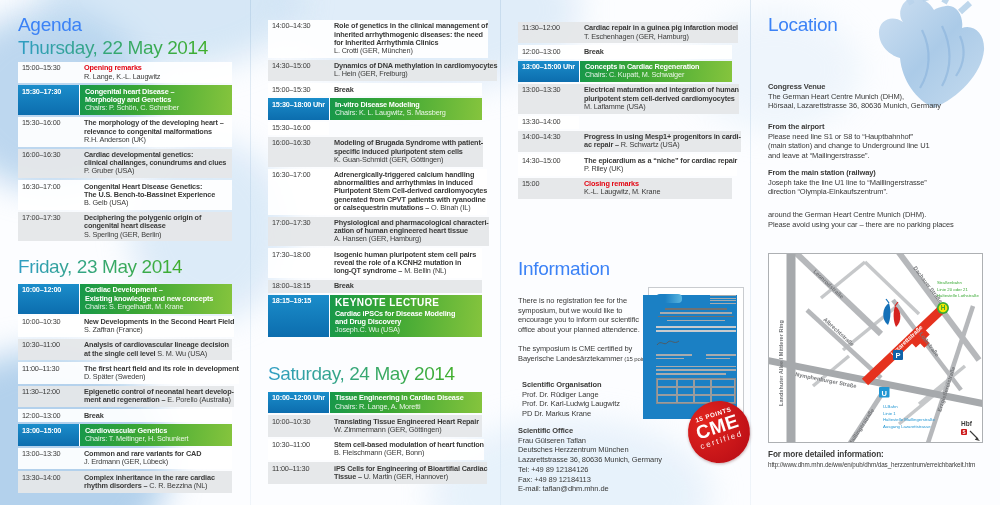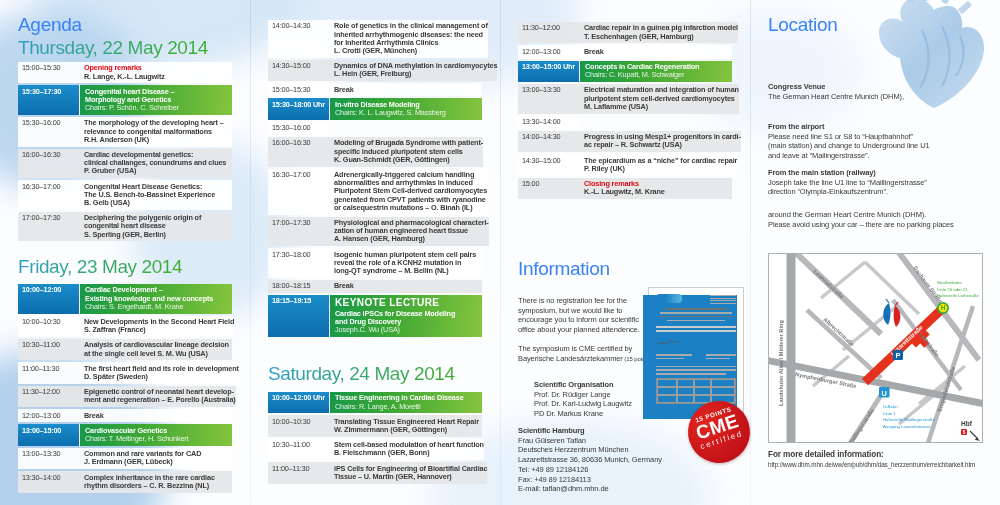--- a/index.html
+++ b/index.html
@@ -30,21 +30,21 @@
   .row{display:flex;margin-bottom:2px;font-size:7.3px;line-height:8.2px;letter-spacing:-.15px}
   .time{flex:0 0 57px;padding:2.4px 0 2.6px 4px;letter-spacing:-.2px}
   .cell{flex:1;padding:2.4px 0 2.6px 5px;overflow:visible}
   .plain>.time,.plain>.cell{background:rgba(255,255,255,.92)}
   .shade>.time,.shade>.cell{background:rgba(229,231,233,.95)}
   .session>.time{background:linear-gradient(180deg,#1b8dca,#0c6dae);color:#fff;font-weight:bold}
   .session>.cell{background:linear-gradient(95deg,#17984a 0%,#3aa634 38%,#85c43d 100%);
                  color:#fff;border-left:1.4px solid #fff}
   .ln{white-space:nowrap}
   .sg-b{font-weight:bold}
-  .sg-r{font-weight:bold}
+  .sg-r{font-weight:normal}
   .sg-rb{font-weight:bold;color:#e30613}
   .sg-c{font-weight:normal;color:rgba(255,255,255,.88)}
   .sg-k{font-weight:bold;font-size:10px;letter-spacing:.4px}
   .ln.s-k{line-height:11.4px}
 
   .blk{position:absolute;font-size:7.5px;line-height:9.7px;letter-spacing:-.1px}
   .blk .bh{font-weight:bold}
   .small-note{font-size:6px}
   .url{font-size:6.3px;letter-spacing:-.1px}
 
@@ -407,28 +407,28 @@
   <div class="blk" style="left:0;top:296px;width:140px">
     <div>There is no registration fee for the</div>
     <div>symposium, but we would like to</div>
     <div>encourage you to inform our scientific</div>
     <div>office about your planned attendence.</div>
   </div>
   <div class="blk" style="left:0;top:344px;width:140px">
     <div>The symposium is CME certified by</div>
     <div><span>Bayerische Landesärztekammer</span><span class="small-note"> (15 points).</span></div>
   </div>
-  <div class="blk" style="left:16px;top:380px;width:140px">
+  <div class="blk" style="left:4px;top:380px;width:140px">
     <div class="bh">Scientific Organisation</div>
     <div>Prof. Dr. Rüdiger Lange</div>
     <div>Prof. Dr. Karl-Ludwig Laugwitz</div>
     <div>PD Dr. Markus Krane</div>
   </div>
   <div class="blk" style="left:0;top:426px;width:150px">
-    <div class="bh">Scientific Hamburg</div>
+    <div class="bh">Scientific Office</div>
     <div>Frau Gülseren Taflan</div>
     <div>Deutsches Herzzentrum München</div>
     <div>Lazarettstrasse 36, 80636 Munich, Germany</div>
     <div>Tel: +49 89 12184126</div>
     <div>Fax: +49 89 12184113</div>
     <div>E-mail: taflan@dhm.mhn.de</div>
   </div>
 </div>
 
 <div id="cert">
@@ -484,20 +484,21 @@
   <div class="bt">CME</div>
   <div class="bs">certified</div>
 </div>
 
 <div class="col" id="col4">
   <div class="h-red" style="left:0;top:14px">Location</div>
 
   <div class="blk" style="left:0;top:82px;width:217px">
     <div class="bh">Congress Venue</div>
     <div>The German Heart Centre Munich (DHM),</div>
+    <div>Hörsaal, Lazarettstrasse 36, 80636 Munich, Germany</div>
   </div>
   <div class="blk" style="left:0;top:122px;width:217px">
     <div class="bh">From the airport</div>
     <div>Please need line S1 or S8 to “Hauptbahnhof”</div>
     <div>(main station) and change to Underground line U1</div>
     <div>and leave at “Mailingerstrasse”.</div>
   </div>
   <div class="blk" style="left:0;top:168px;width:217px">
     <div class="bh">From the main station (railway)</div>
     <div>Joseph take the line U1 line to “Maillingerstrasse”</div>

